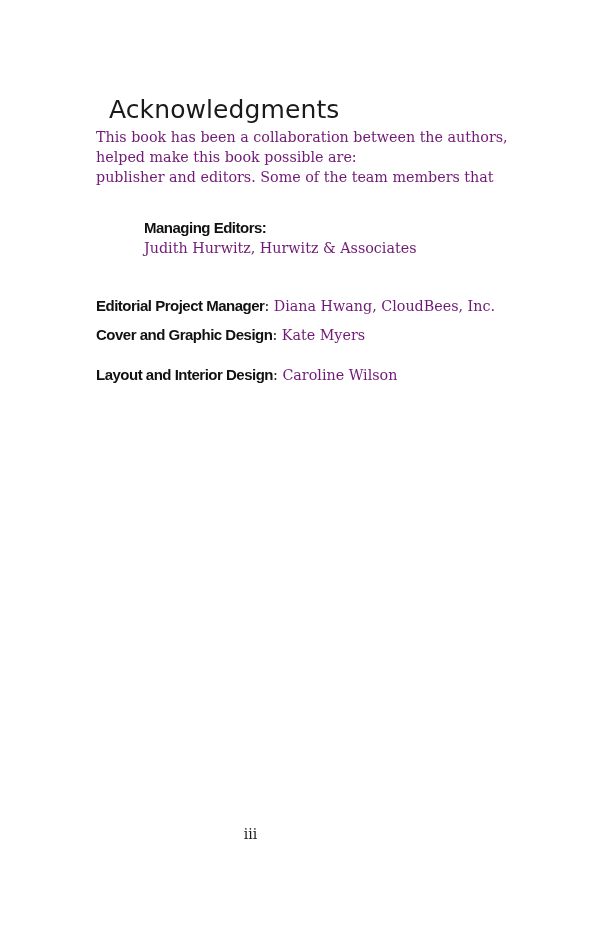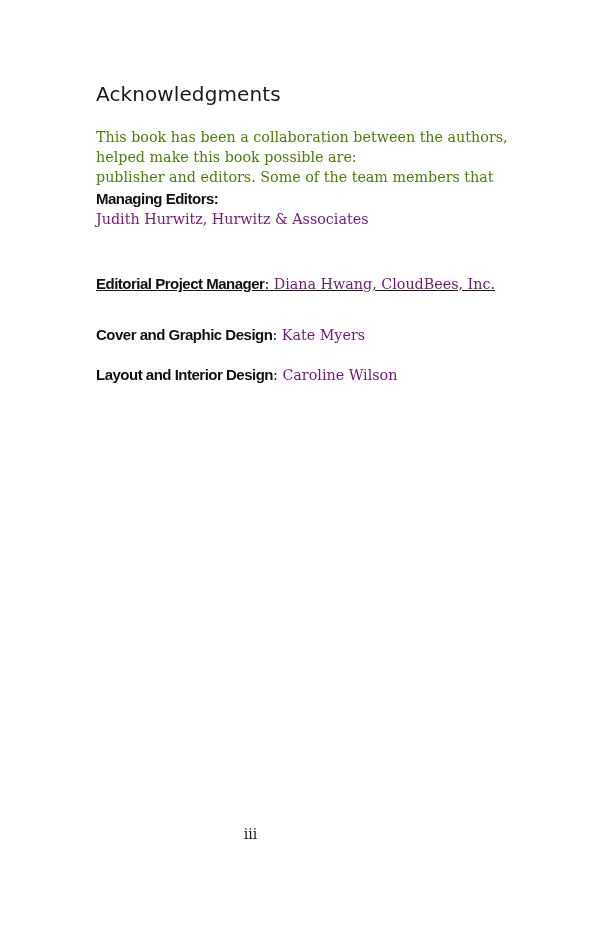--- a/index.html
+++ b/index.html
@@ -18,36 +18,36 @@
       position: absolute;
       left: 0; top: 0;
       width: 600px;
       height: 927px;
       background: #ffffff;
     }
     .title {
       position: absolute;
       left: 96px;
       top: 82px;
-      margin: 0;
+      margin: 13px;
       font-family: "DejaVu Sans", sans-serif;
       font-weight: normal;
-      font-size: 20px;
+      font-size: 25px;
       letter-spacing: 0.1px;
       color: #1a1a1a;
     }
     .body {
       position: absolute;
       left: 96px;
       top: 127px;
       width: 420px;
       font-family: "DejaVu Serif", serif;
       font-size: 14.3px;
       line-height: 20px;
-      color: #4d7c0f;
+      color: #701a75;
     }
     .block { position: absolute; left: 96px; width: 440px; font-size: 14.3px; line-height: 20px; }
     .label {
       font-family: "Liberation Sans", sans-serif;
       font-weight: bold;
       font-size: 15px;
       letter-spacing: -0.5px;
       color: #111;
     }
     .value {
@@ -77,26 +77,26 @@
 <div class="page">
 
   <h1 class="title">Acknowledgments</h1>
 
   <div class="body">
     <span class="line">This book has been a collaboration between the authors,</span>
     <span class="line">helped make this book possible are:</span>
     <span class="line">publisher and editors. Some of the team members that</span>
   </div>
 
-  <div class="block" style="top: 189px;">
+  <div class="block" style="top: 218px; margin-left: 48px;">
     <span class="line label">Managing Editors:</span>
     <span class="line value">Judith Hurwitz, Hurwitz &amp; Associates</span>
   </div>
 
-  <div class="block" style="top: 274px; text-decoration: underline;">
+  <div class="block" style="top: 296px;">
     <span class="line">
       <span class="label">Editorial Project Manager</span><span class="sep">:</span><span class="value"> Diana Hwang, CloudBees, Inc.</span>
     </span>
   </div>
 
   <div class="block" style="top: 325px;">
     <span class="line">
       <span class="label">Cover and Graphic Design</span><span class="sep">:</span><span class="value"> Kate Myers</span>
     </span>
   </div>

